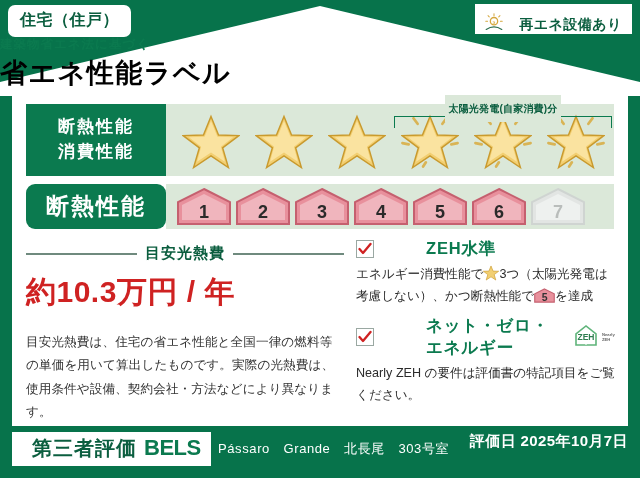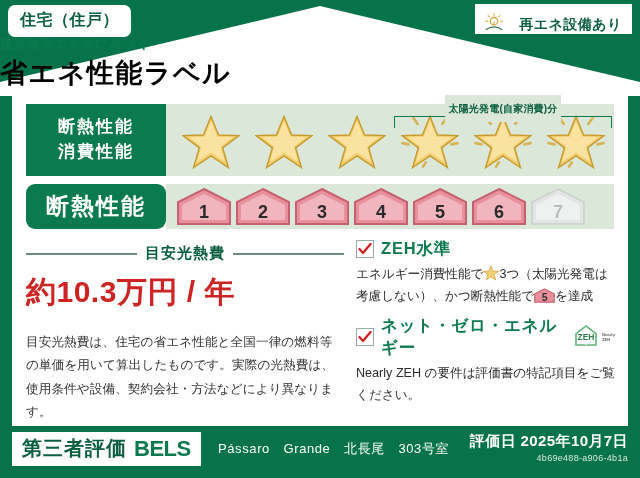--- a/index.html
+++ b/index.html
@@ -193,21 +193,21 @@
   
   .check-block { margin-bottom: 8px; }
   .check-head { display: flex; align-items: center; gap: 7px; }
   .checkbox {
     width: 18px; height: 18px;
     border: 1.4px solid #9aa8a2; background: #fff;
     position: relative; flex: none;
   }
   .checkbox svg { position: absolute; left: 1px; top: 1px; }
   .check-title {
-    font-size: 16.5px; font-weight: bold; color: #0b7a4f; letter-spacing: 0.8px;
+    font-size: 16.5px; font-weight: bold; color: #0b7a4f; letter-spacing: 0.8px; margin-left: 45px;
   }
   .check-body {
     font-size: 12.6px; color: #2b2b2b; line-height: 1.72;
     margin-top: 4px;
   }
   .inline-star { display: inline-block; vertical-align: -3px; width: 16px; height: 16px; }
   .inline-house {
     display: inline-block; vertical-align: -4px;
     width: 21px; height: 17px; position: relative;
   }
@@ -218,22 +218,22 @@
   .zeh-logo { display: inline-block; vertical-align: -7px; margin-left: 2px; }
 
   
   #footer {
     position: absolute;
     left: 0; top: 426px; width: 640px; height: 52px;
   }
   #bels-chip {
     position: absolute; left: 12px; top: 6px;
     background: #ffffff;
-    padding: 3px 10px 4px 10px;
-    display: flex; align-items: center; gap: 7px;
+    padding: 3px 10px 4px 20px;
+    display: flex; align-items: flex-start; gap: 7px;
   }
   #bels-chip .jp {
     font-size: 20px; font-weight: bold; color: #0b5e3f; letter-spacing: 1px;
   }
   #bels-chip .en {
     font-size: 22px; font-weight: bold; color: #0b7a4f;
     letter-spacing: -0.5px;
   }
   #bldg-name {
     position: absolute; left: 218px; top: 14px;
@@ -481,15 +481,14 @@
 </div>
 
 <div id="footer">
   <div id="bels-chip">
     <span class="jp">第三者評価</span>
     <span class="en">BELS</span>
   </div>
   <div id="bldg-name">Pássaro　Grande　北長尾　303号室</div>
   <div id="eval-date">
     <div class="d">評価日 2025年10月7日</div>
-    <div class="id">4b69e488-a906-4b1a</div>
   </div>
 </div>
 
 </body></html>

